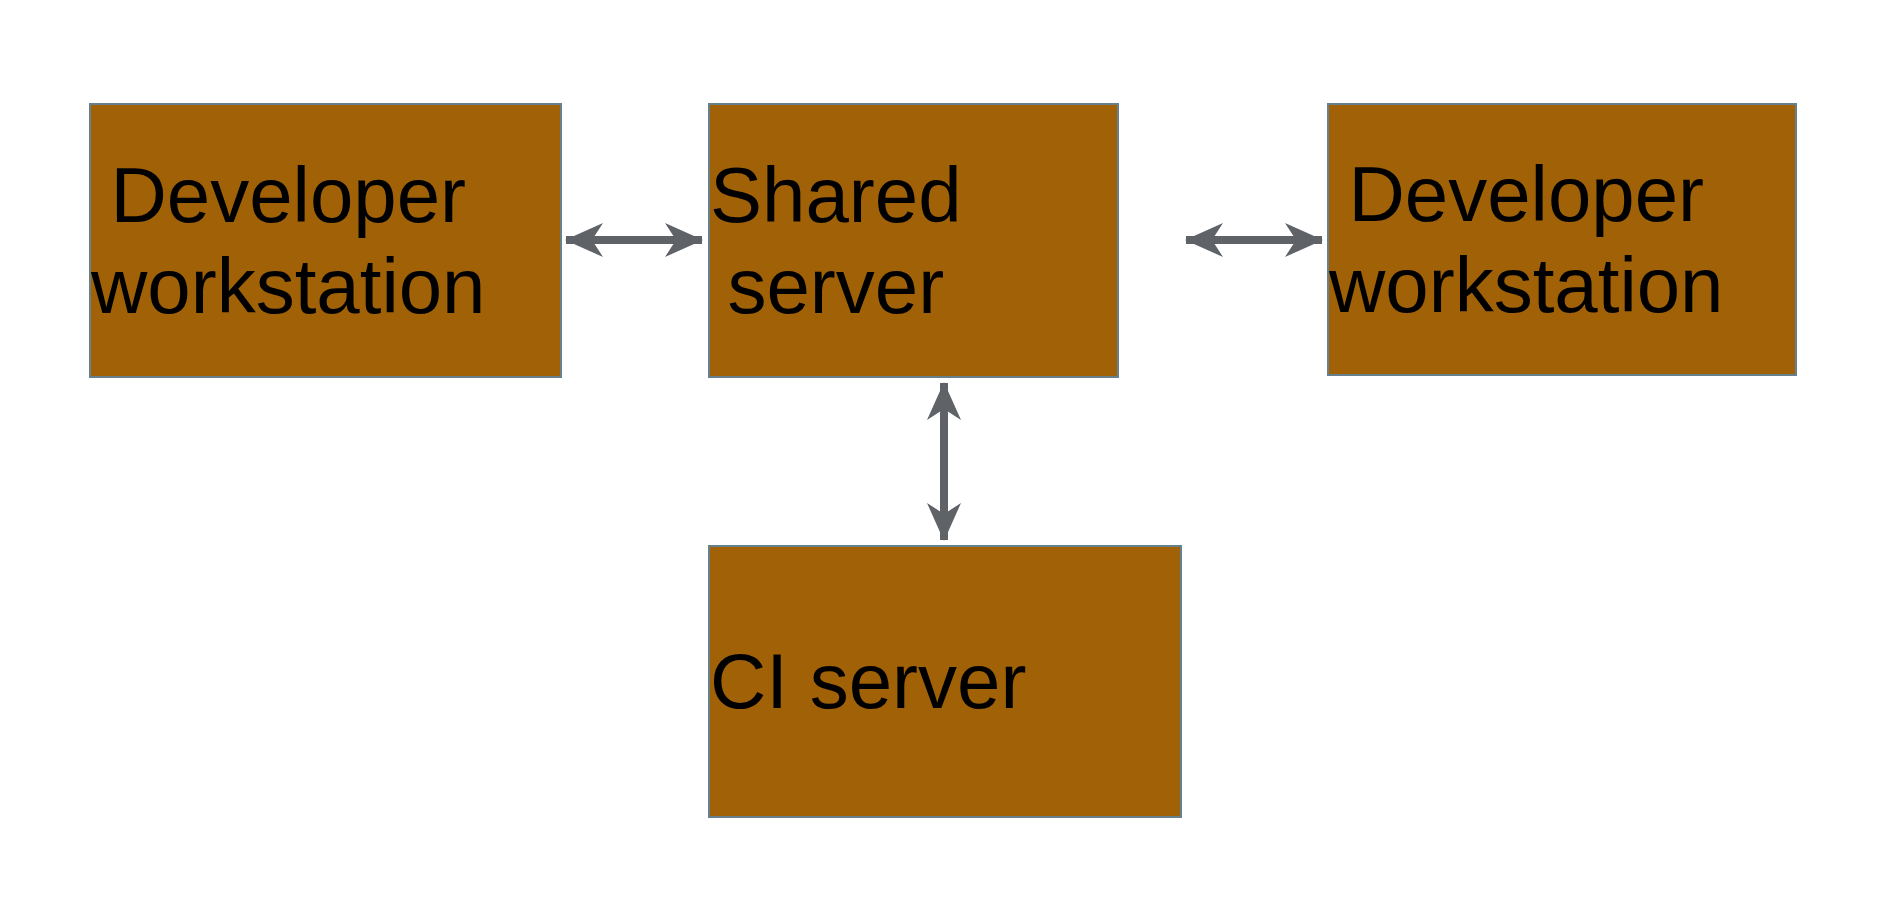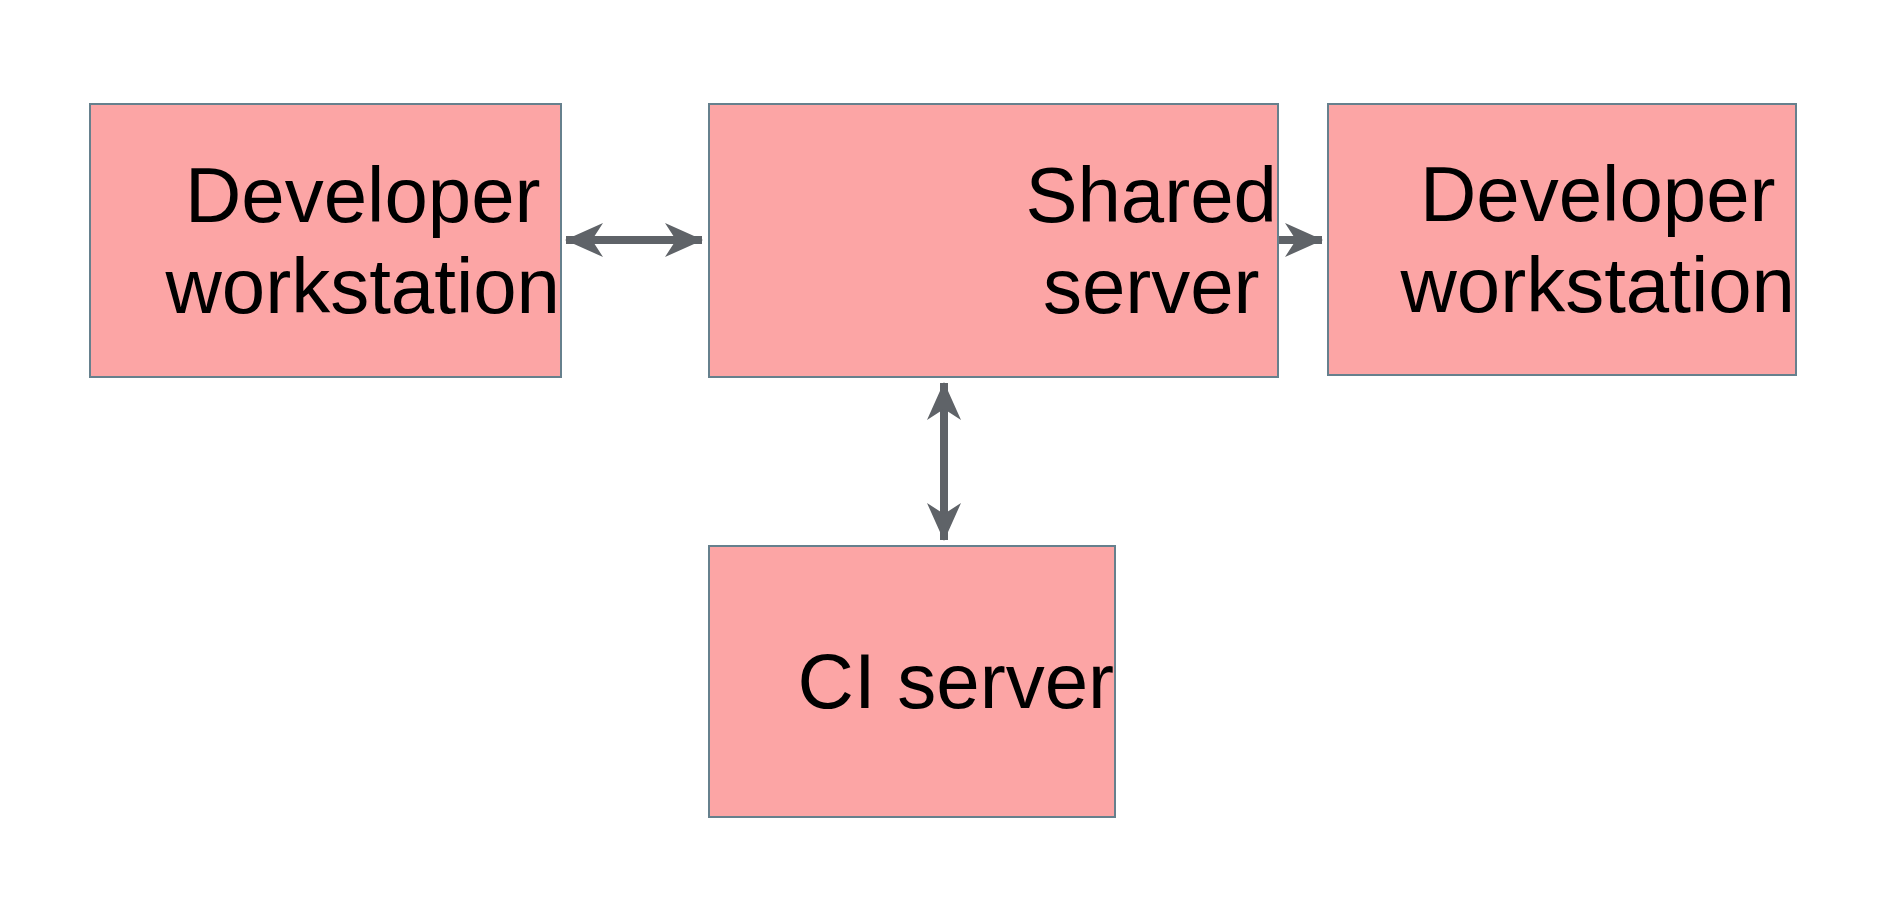--- a/index.html
+++ b/index.html
@@ -11,41 +11,41 @@
     position: relative;
     width: 1900px;
     height: 922px;
     background: #ffffff;
     overflow: hidden;
     font-family: "Liberation Sans", sans-serif;
   }
   .node {
     position: absolute;
     box-sizing: border-box;
-    background: #fca5a5;
+    background: #a16207;
     border: 2px solid #66808d;
     display: flex;
     align-items: center;
-    justify-content: flex-end;
+    justify-content: flex-start;
     text-align: center;
   }
   .node-label {
     font-size: 78px;
     line-height: 1.16;
     color: #000000;
     letter-spacing: 0px;
     font-weight: 400;
   }
   .node-label .line {
     display: block;
   }
   .node-left   { left: 89px;   top: 103px; width: 473px; height: 275px; }
-  .node-center { left: 708px;  top: 103px; width: 571px; height: 275px; }
+  .node-center { left: 708px;  top: 103px; width: 411px; height: 275px; }
   .node-right  { left: 1327px; top: 103px; width: 470px; height: 273px; }
-  .node-ci     { left: 708px;  top: 545px; width: 408px; height: 273px; }
+  .node-ci     { left: 708px;  top: 545px; width: 474px; height: 273px; }
   .arrow-layer {
     position: absolute;
     left: 0;
     top: 0;
     width: 1900px;
     height: 922px;
     pointer-events: none;
     color: #5f6368;
   }
 </style>

